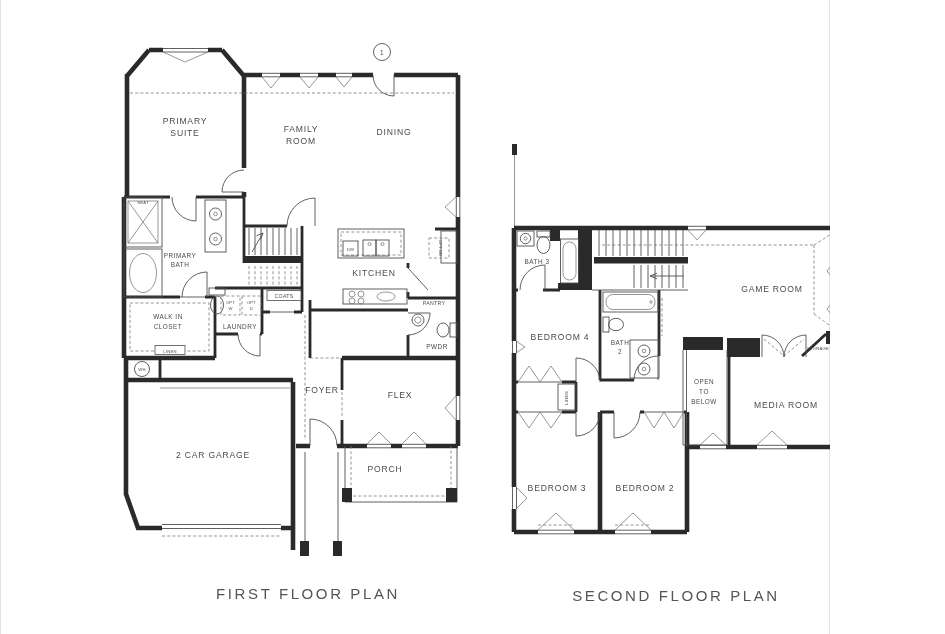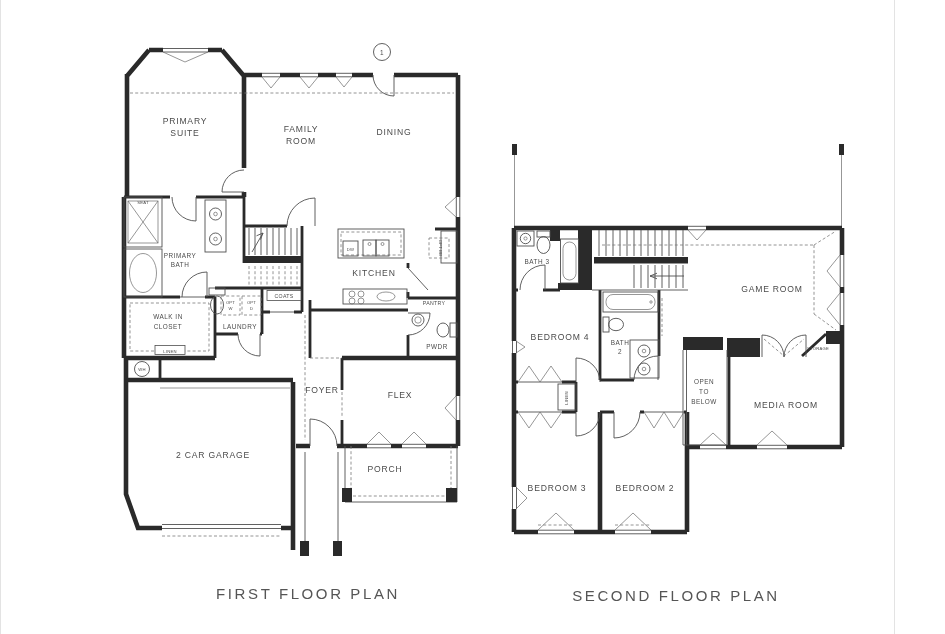--- a/index.html
+++ b/index.html
@@ -1,16 +1,16 @@
 <!DOCTYPE html>
 <html><head>
 <meta charset="utf-8">
 <style>
   html,body{margin:0;padding:0;background:#ffffff;}
-  .canvas{position:relative;width:895px;height:634px;background:#fff;overflow:hidden;}
+  .canvas{position:relative;width:830px;height:634px;background:#fff;overflow:hidden;}
   .edge{position:absolute;top:0;bottom:0;width:1px;background:#e3e3e3;}
   .edge.left{left:0;} .edge.right{right:0;}
   svg{display:block;position:absolute;left:0;top:0;}
   .w5{stroke:#2a2a2a;stroke-width:4.6;fill:none;}
   .w3{stroke:#2a2a2a;stroke-width:2.8;fill:none;}
   .t1{stroke:#4f4f4f;stroke-width:.9;fill:none;}
   .t07{stroke:#6a6a6a;stroke-width:.7;fill:none;}
   .dsh{stroke:#7a7a7a;stroke-width:.8;fill:none;stroke-dasharray:3 2.2;}
   .blk{fill:#2a2a2a;stroke:none;}
   .wbox{fill:#ffffff;stroke:#4f4f4f;stroke-width:.8;}

